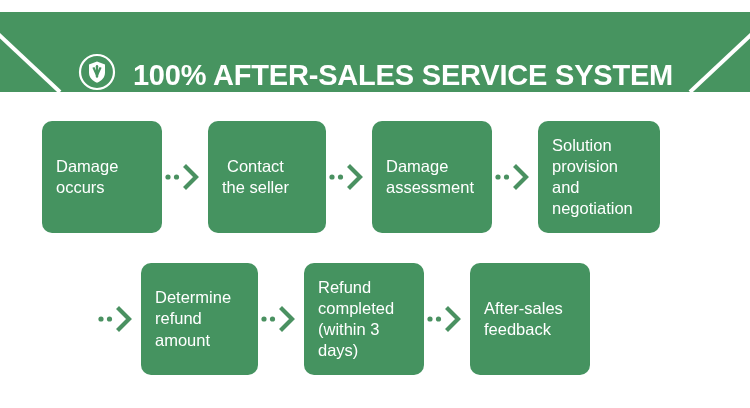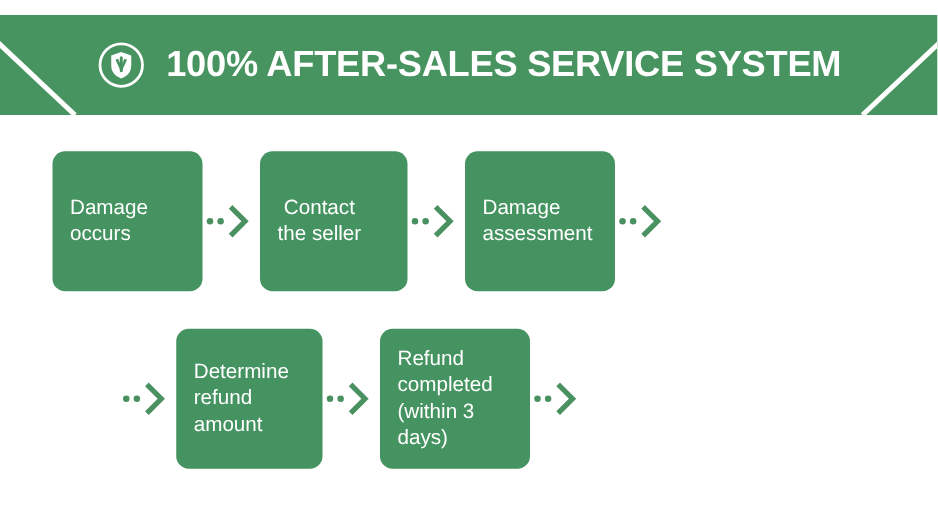--- a/index.html
+++ b/index.html
@@ -32,21 +32,21 @@
   .banner-svg {
     position: absolute;
     left: 0; top: 0;
     width: 750px; height: 80px;
   }
   .banner-inner {
     position: absolute;
     left: 0; top: 0;
     width: 750px; height: 80px;
     display: flex;
-    align-items: center;
+    align-items: flex-end;
     justify-content: center;
     gap: 16px;
   }
   .shield-icon {
     width: 40px;
     height: 40px;
     flex: 0 0 auto;
     display: block;
   }
   .banner-title {
@@ -176,20 +176,26 @@
     </div>
 
     <div class="arrow">
       <svg width="42" height="30" viewBox="0 0 42 30">
         <circle cx="4" cy="15" r="2.6" fill="#4a9161"></circle>
         <circle cx="12.5" cy="15" r="2.6" fill="#4a9161"></circle>
         <path d="M22 5 L32 15 L22 25" fill="none" stroke="#4a9161" stroke-width="4.2" stroke-linecap="square" stroke-linejoin="miter"></path>
       </svg>
     </div>
 
+    <div class="node" id="node-solution-provision">
+      <span class="node-label">Solution
+provision
+and
+negotiation</span>
+    </div>
   </div>
 
   <div class="row" id="row-2">
 
     <div class="arrow">
       <svg width="42" height="30" viewBox="0 0 42 30">
         <circle cx="4" cy="15" r="2.6" fill="#4a9161"></circle>
         <circle cx="12.5" cy="15" r="2.6" fill="#4a9161"></circle>
         <path d="M22 5 L32 15 L22 25" fill="none" stroke="#4a9161" stroke-width="4.2" stroke-linecap="square" stroke-linejoin="miter"></path>
       </svg>
@@ -217,15 +223,19 @@
     </div>
 
     <div class="arrow">
       <svg width="42" height="30" viewBox="0 0 42 30">
         <circle cx="4" cy="15" r="2.6" fill="#4a9161"></circle>
         <circle cx="12.5" cy="15" r="2.6" fill="#4a9161"></circle>
         <path d="M22 5 L32 15 L22 25" fill="none" stroke="#4a9161" stroke-width="4.2" stroke-linecap="square" stroke-linejoin="miter"></path>
       </svg>
     </div>
 
+    <div class="node" id="node-after-sales">
+      <span class="node-label">After-sales
+feedback</span>
+    </div>
   </div>
 
 </div>
 
 </body></html>

